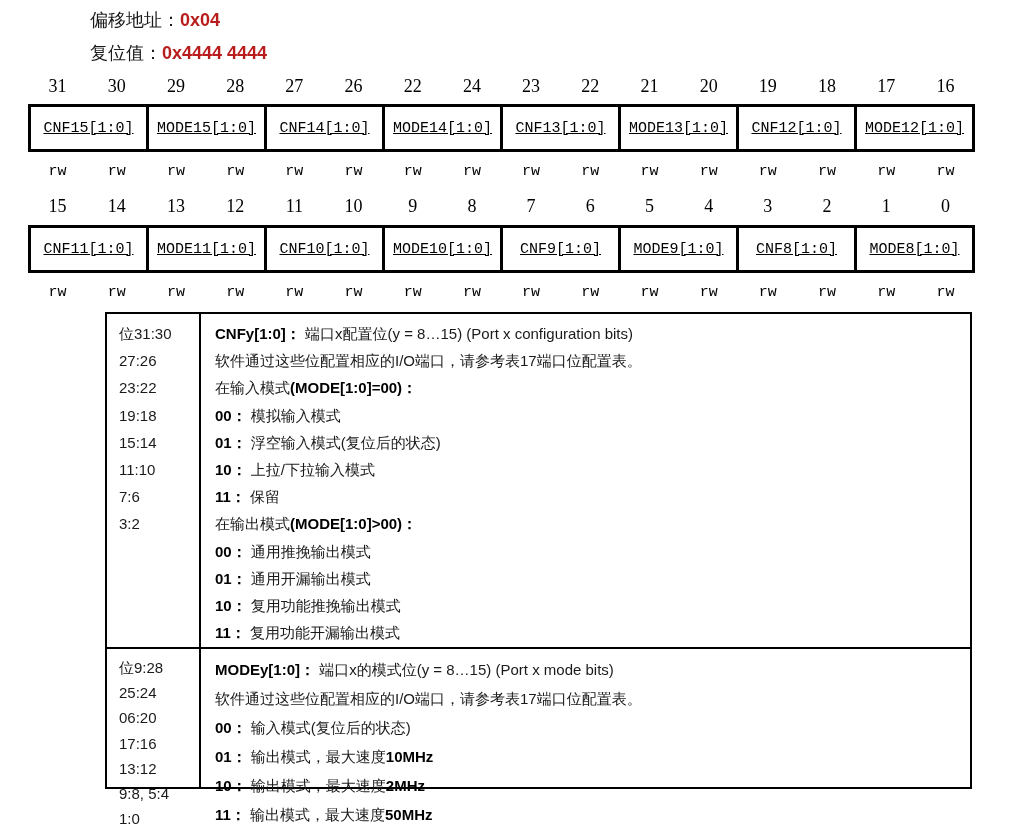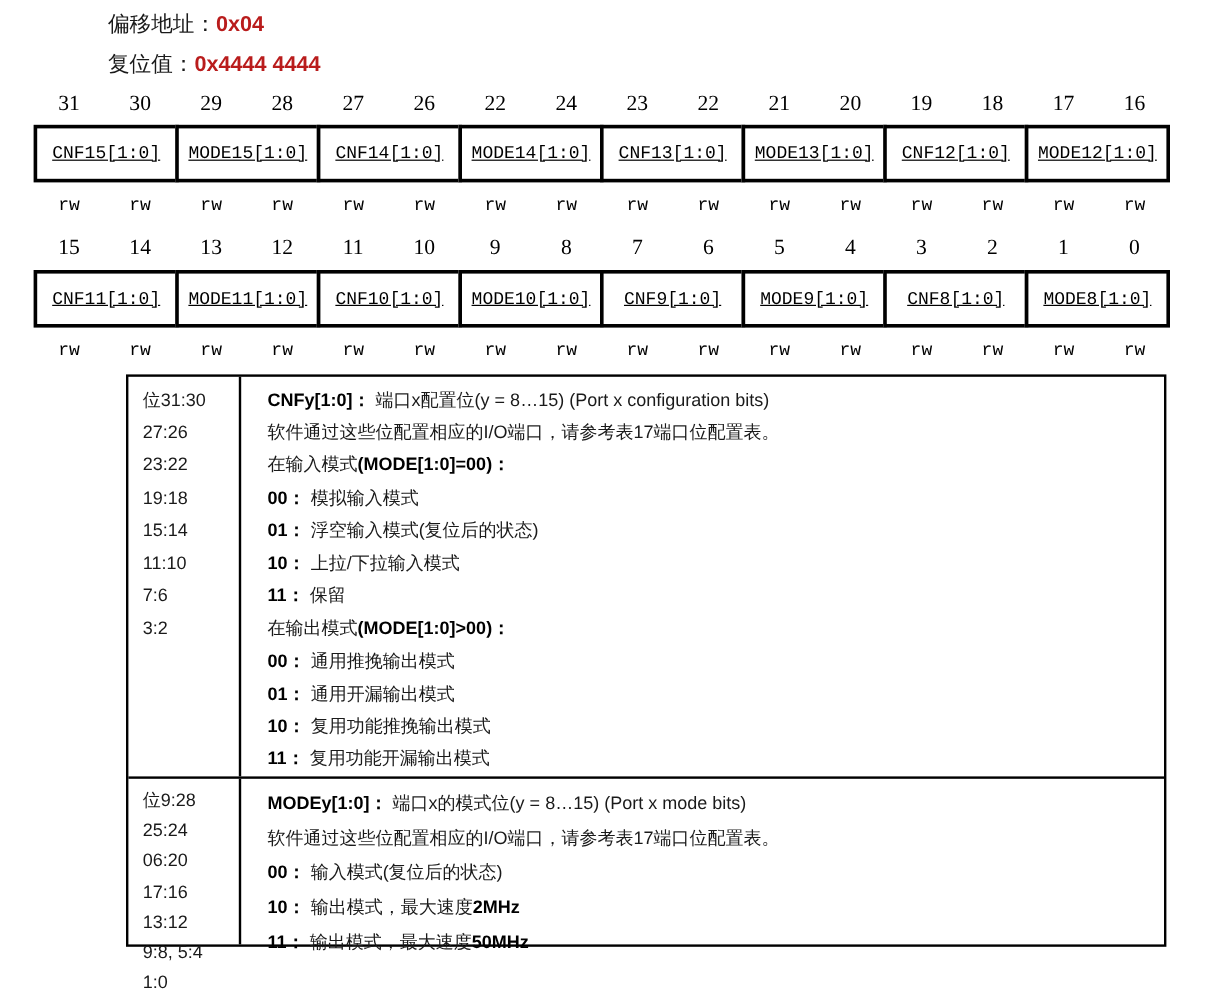--- a/index.html
+++ b/index.html
@@ -39,21 +39,21 @@
   .g2-access { top:284px; }
 
   
   .desc-table { top:312px; left:105px; width:867px; border:2px solid #000; }
   .desc-row { display:flex; border-top:2px solid #000; }
   .desc-row:first-child { border-top:none; }
   .desc-bits {
     width:94px; border-right:2px solid #000;
     padding:6px 0 0 12px; font-size:15px; color:#1a1a1a;
   }
-  .desc-text { flex:1; padding:6px 0 0 14px; font-size:15px; color:#1a1a1a;margin-left:8px; }
+  .desc-text { flex:1; padding:6px 0 0 14px; font-size:15px; color:#1a1a1a; }
   .desc-line { white-space:nowrap; }
   .b { font-weight:bold; color:#000; }
   .desc-row.row-0 { height:333px; }
   .row-0 .desc-bit-line { line-height:27.2px; }
   .row-0 .desc-line     { line-height:27.2px; }
   .desc-row.row-1 { height:140px; }
   .row-1 .desc-bit-line { line-height:25.2px; }
   .row-1 .desc-line     { line-height:29px; }
 </style>
 </head>
@@ -194,17 +194,18 @@
         <div class="desc-bit-line">06:20</div>
         <div class="desc-bit-line">17:16</div>
         <div class="desc-bit-line">13:12</div>
         <div class="desc-bit-line">9:8, 5:4</div>
         <div class="desc-bit-line">1:0</div>
       </div>
       <div class="desc-text">
         <div class="desc-line"><span class="b">MODEy[1:0]：</span><span class=""> 端口x的模式位(y = 8…15) (Port x mode bits)</span></div>
         <div class="desc-line"><span class="">软件通过这些位配置相应的I/O端口，请参考表17端口位配置表。</span></div>
         <div class="desc-line"><span class="b">00：</span><span class=""> 输入模式(复位后的状态)</span></div>
+        <div class="desc-line"><span class="b">01：</span><span class=""> 输出模式，最大速度</span><span class="b">10MHz</span></div>
         <div class="desc-line"><span class="b">10：</span><span class=""> 输出模式，最大速度</span><span class="b">2MHz</span></div>
         <div class="desc-line"><span class="b">11：</span><span class=""> 输出模式，最大速度</span><span class="b">50MHz</span></div>
       </div>
     </div>
   </div>
 
 </body></html>

